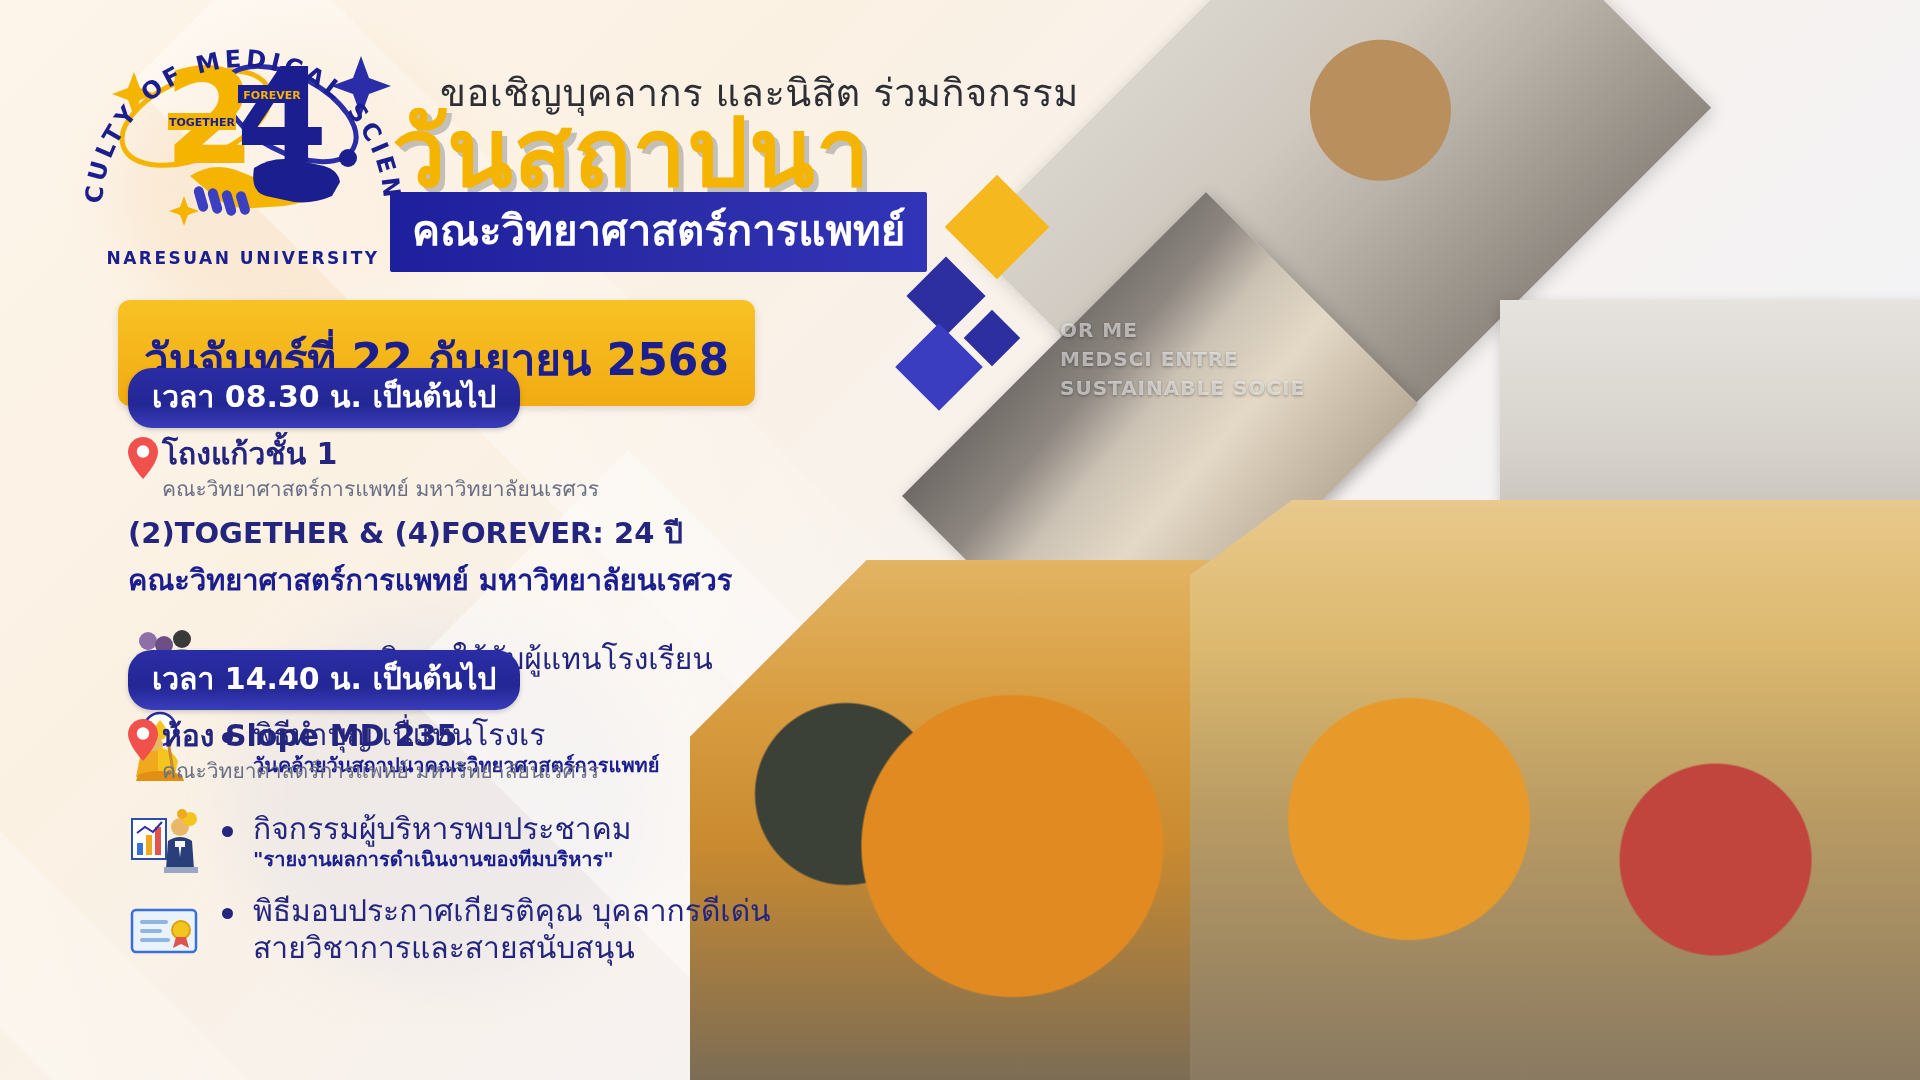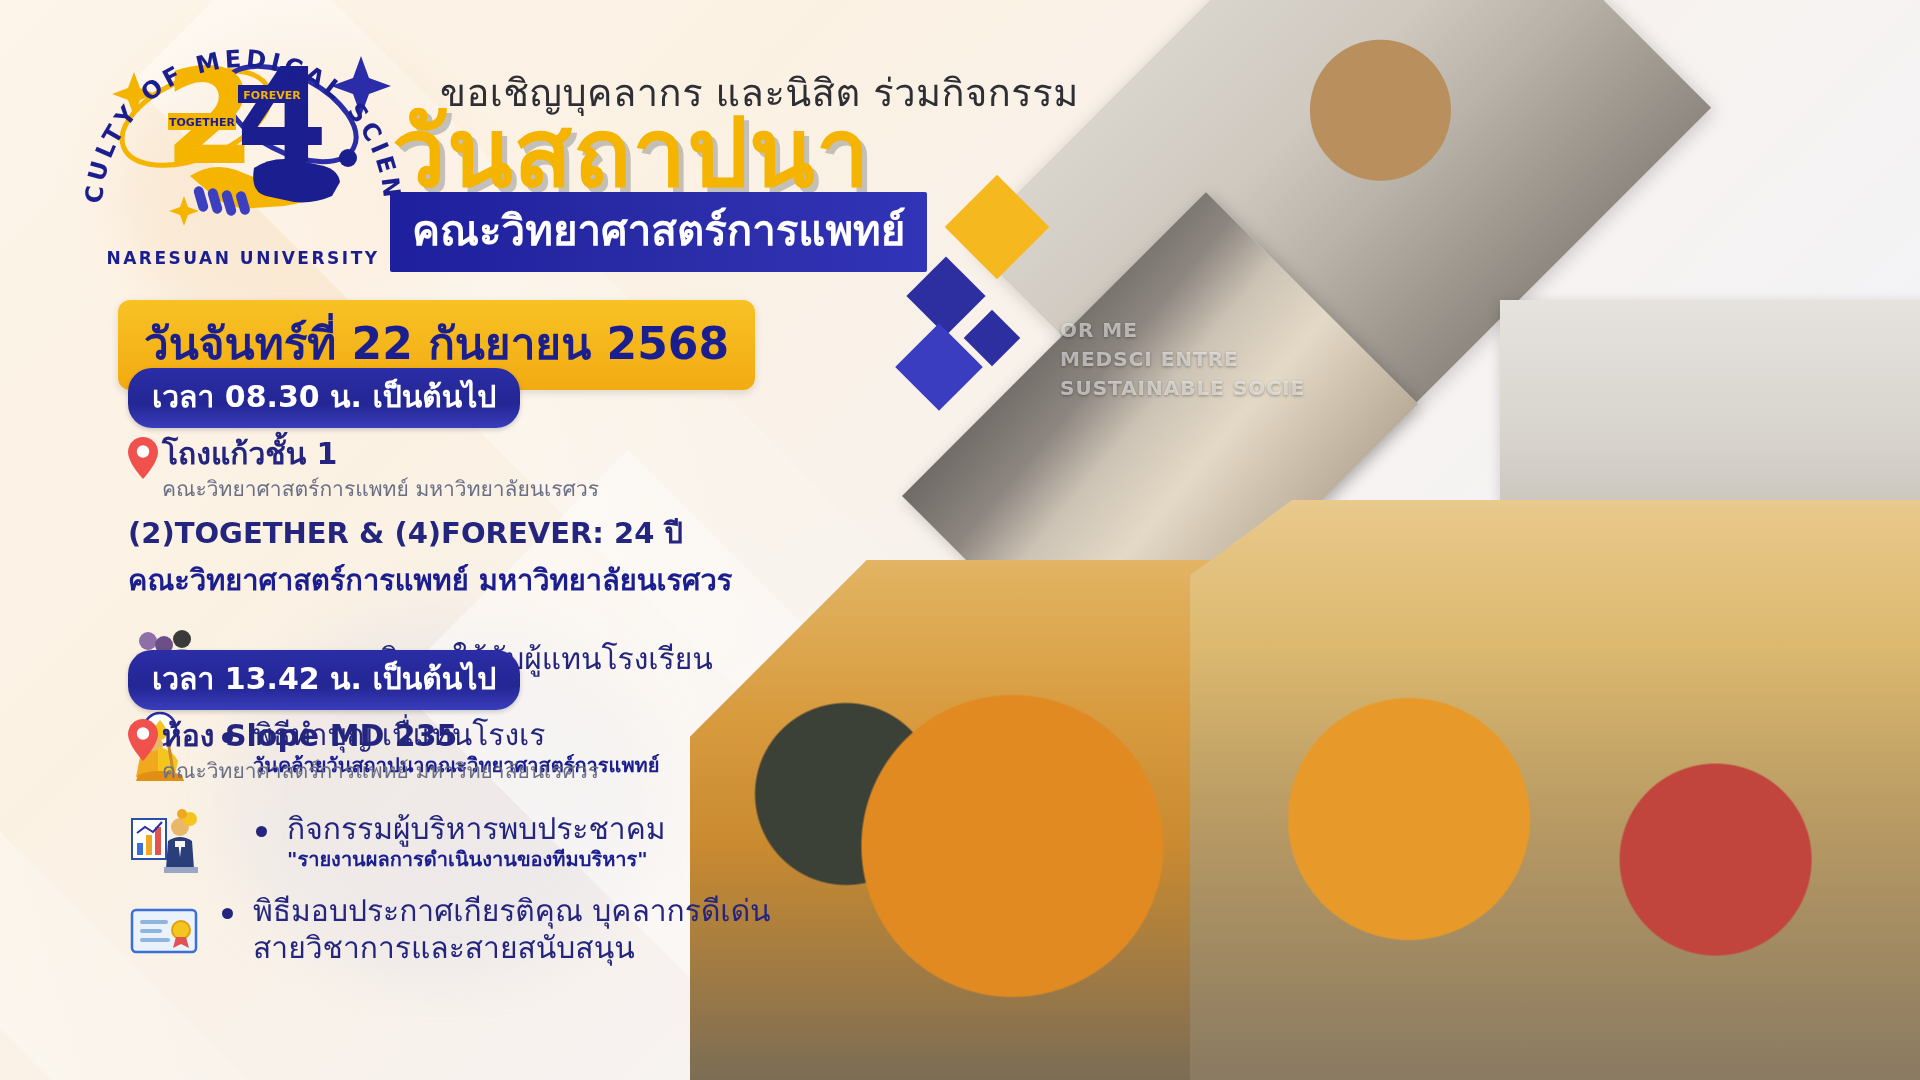--- a/index.html
+++ b/index.html
@@ -131,21 +131,21 @@
     white-space: nowrap;
     border-radius: 2px;
   }
 
   
   .date-chip {
     position: absolute; left: 118px; top: 300px;
     background: linear-gradient(180deg,#f8c224 0%, #f2ab12 100%);
     color: #1b1e8e;
     font-size: 44px; font-weight: 800;
-    padding: 8px 26px 12px 26px;
+    padding: 24px 26px 12px 26px;
     border-radius: 12px;
     white-space: nowrap;
     box-shadow: 0 3px 8px rgba(0,0,0,.12);
   }
 
   
   .time-chip {
     display: inline-block;
     background: linear-gradient(180deg,#2b2da6 0%, #232694 60%, #3a3dbb 100%);
     color: #ffffff;
@@ -333,34 +333,34 @@
         <span class="bullet"></span>
         <div>
           <div class="item-text-1">พิธีทำบุญ เนื่แทนโรงเร</div>
           <div class="item-text-2">วันคล้ายวันสถาปนาคณะวิทยาศาสตร์การแพทย์</div>
         </div>
       </div>
     </div>
   </div>
 
   <div class="block block-2">
-    <div class="time-chip">เวลา 13.42 น. เป็นต้นไป</div>
+    <div class="time-chip">เวลา 14.40 น. เป็นต้นไป</div>
 
     <div class="venue-row">
       <svg class="pin-icon" viewBox="0 0 30 42">
         <path d="M15 0 C6.7 0 0 6.7 0 15 c0 11 15 27 15 27 S30 26 30 15 C30 6.7 23.3 0 15 0 z" fill="#f0514d"></path>
         <circle cx="15" cy="14.5" r="6.2" fill="#ffffff"></circle>
       </svg>
       <div class="venue-texts">
         <div class="venue-name">ห้อง Slope MD 235</div>
         <div class="venue-sub">คณะวิทยาศาสตร์การแพทย์ มหาวิทยาลัยนเรศวร</div>
       </div>
     </div>
 
-    <div class="item" style="margin-top:18px;gap:34px;">
+    <div class="item" style="margin-top:18px;">
       <div class="item-icon">
         <svg viewBox="0 0 72 72">
           <rect x="4" y="14" width="34" height="40" fill="#ffffff" stroke="#2a4fa8" stroke-width="2"></rect>
           <rect x="9" y="38" width="6" height="12" fill="#3a6fd8"></rect>
           <rect x="18" y="30" width="6" height="20" fill="#f0a81e"></rect>
           <rect x="27" y="22" width="6" height="28" fill="#e0544d"></rect>
           <path d="M9 28 l8 -6 8 5 9 -10" stroke="#2a2ca8" stroke-width="2" fill="none"></path>
           <circle cx="52" cy="22" r="9" fill="#e8b868"></circle>
           <path d="M40 36 q12 -8 24 0 l2 28 -28 0 z" fill="#2a3f7a"></path>
           <path d="M50 36 l2 16 2 -16 z" fill="#ffffff"></path>

